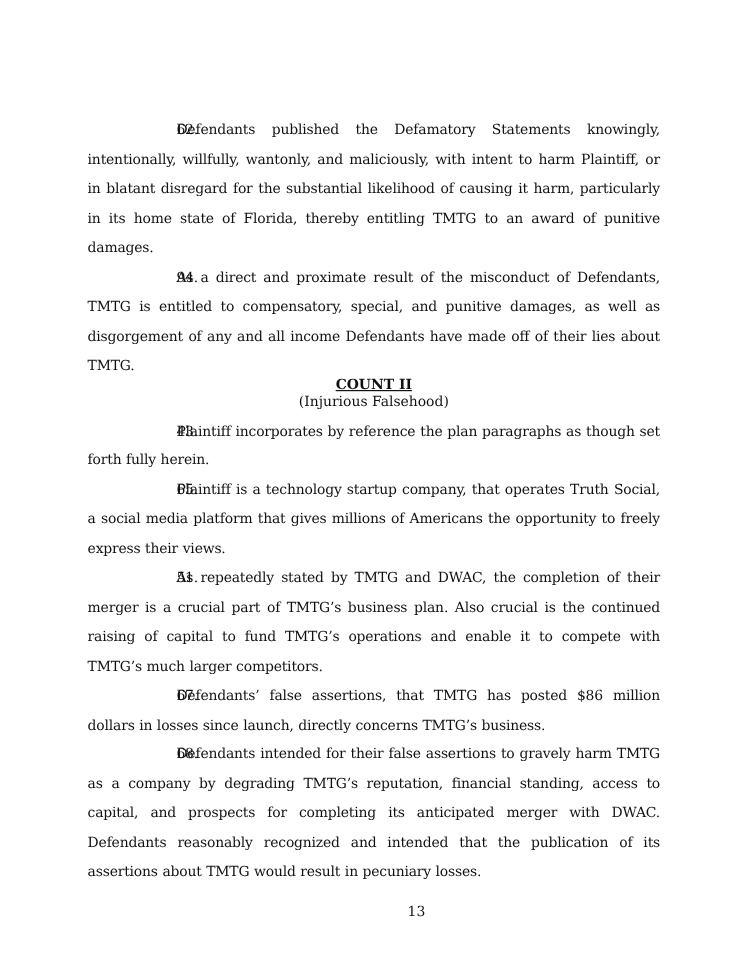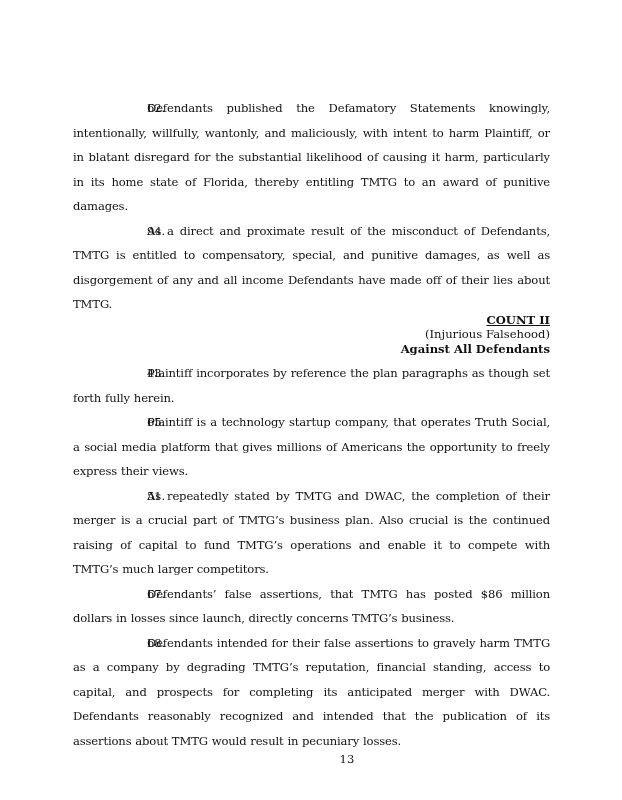--- a/index.html
+++ b/index.html
@@ -35,21 +35,21 @@
       display: inline-block;
       width: 37px;
     }
     .heading {
       text-align: center;
       font-size: 11.6px;
       line-height: 14.5px;
       margin-top: -4px;
       margin-bottom: 5px;
     }
-    .heading div { margin: 0; text-align: right; }
+    .heading div { margin: 0; }
     .heading .count {
       text-decoration: underline;
       font-weight: bold;
     }
     .heading .sub { font-weight: normal; }
     .heading .against { font-weight: bold; }
     .footer {
       position: absolute;
       top: 752px;
       left: 0;
@@ -64,21 +64,20 @@
 
 <div class="page">
 
   <p class="para"><span class="num">62.</span><span>Defendants published the Defamatory Statements knowingly, intentionally, willfully, wantonly, and maliciously, with intent to harm Plaintiff, or in blatant disregard for the substantial likelihood of causing it harm, particularly in its home state of Florida, thereby entitling TMTG to an award of punitive damages.</span></p>
 
   <p class="para"><span class="num">94.</span><span>As a direct and proximate result of the misconduct of Defendants, TMTG is entitled to compensatory, special, and punitive damages, as well as disgorgement of any and all income Defendants have made off of their lies about TMTG.</span></p>
 
   <div class="heading">
     <div class="count">COUNT II</div>
     <div class="sub">(Injurious Falsehood)</div>
-    <div class="against">Against All Defendants</div>
   </div>
 
   <p class="para"><span class="num">43.</span><span>Plaintiff incorporates by reference the plan paragraphs as though set forth fully herein.</span></p>
 
   <p class="para"><span class="num">65.</span><span>Plaintiff is a technology startup company, that operates Truth Social, a social media platform that gives millions of Americans the opportunity to freely express their views.</span></p>
 
   <p class="para"><span class="num">51.</span><span>As repeatedly stated by TMTG and DWAC, the completion of their merger is a crucial part of TMTG’s business plan. Also crucial is the continued raising of capital to fund TMTG’s operations and enable it to compete with TMTG’s much larger competitors.</span></p>
 
   <p class="para"><span class="num">67.</span><span>Defendants’ false assertions, that TMTG has posted $86 million dollars in losses since launch, directly concerns TMTG’s business.</span></p>
 

